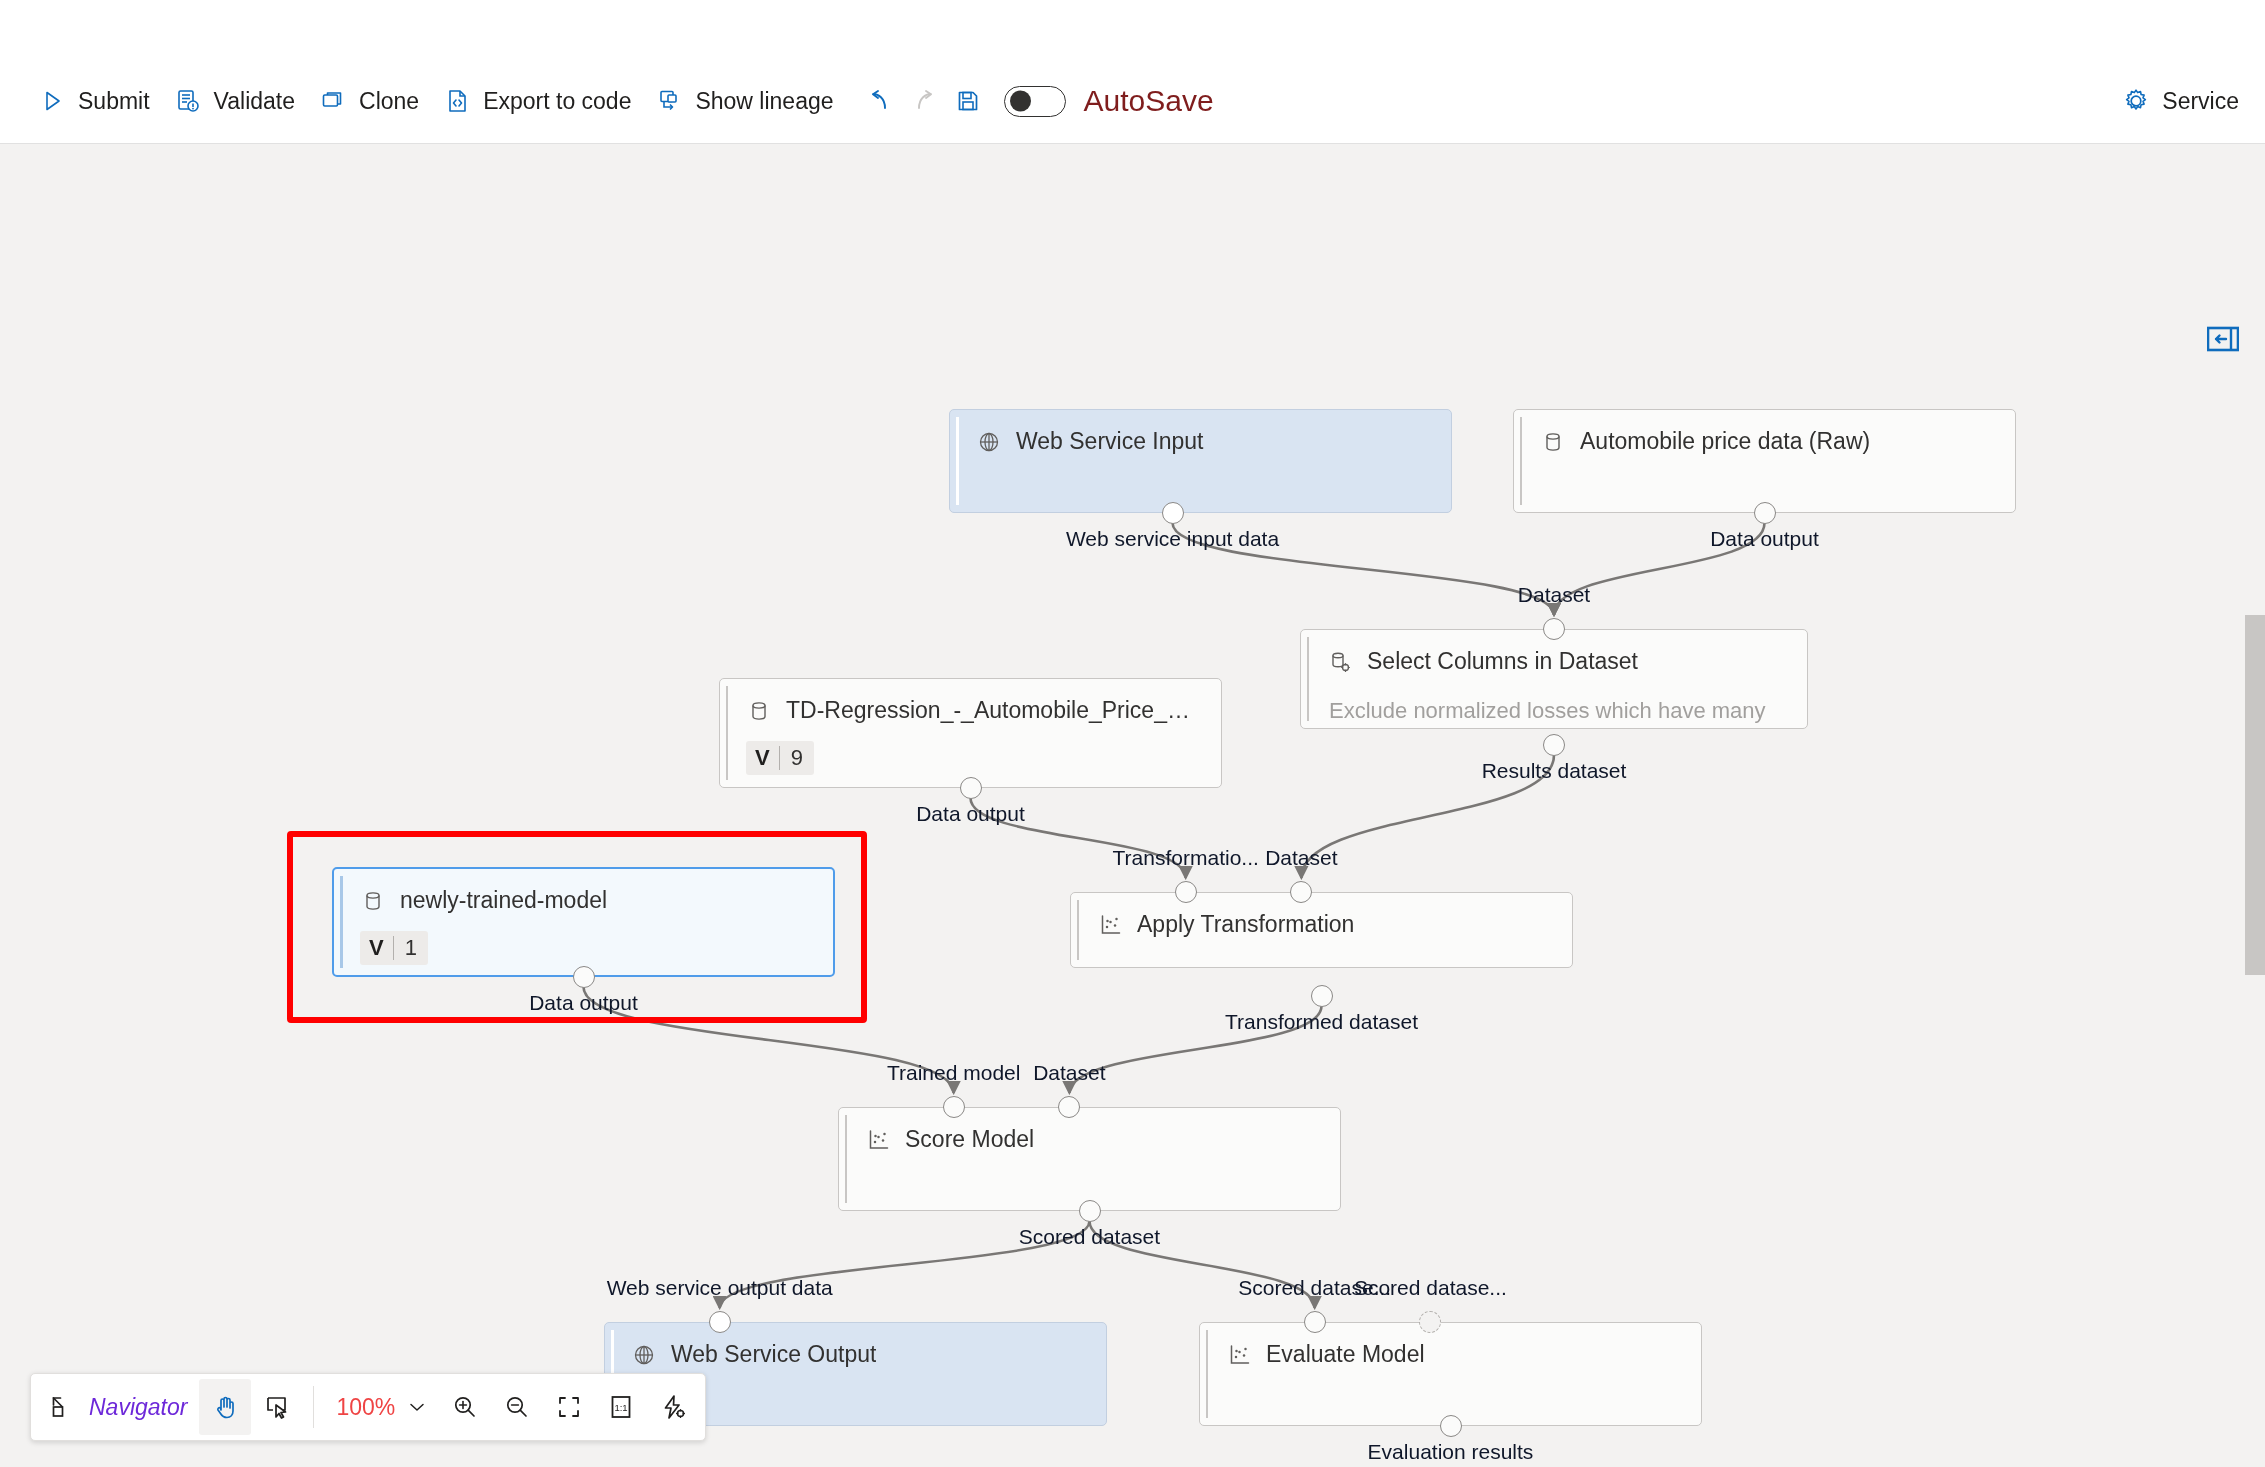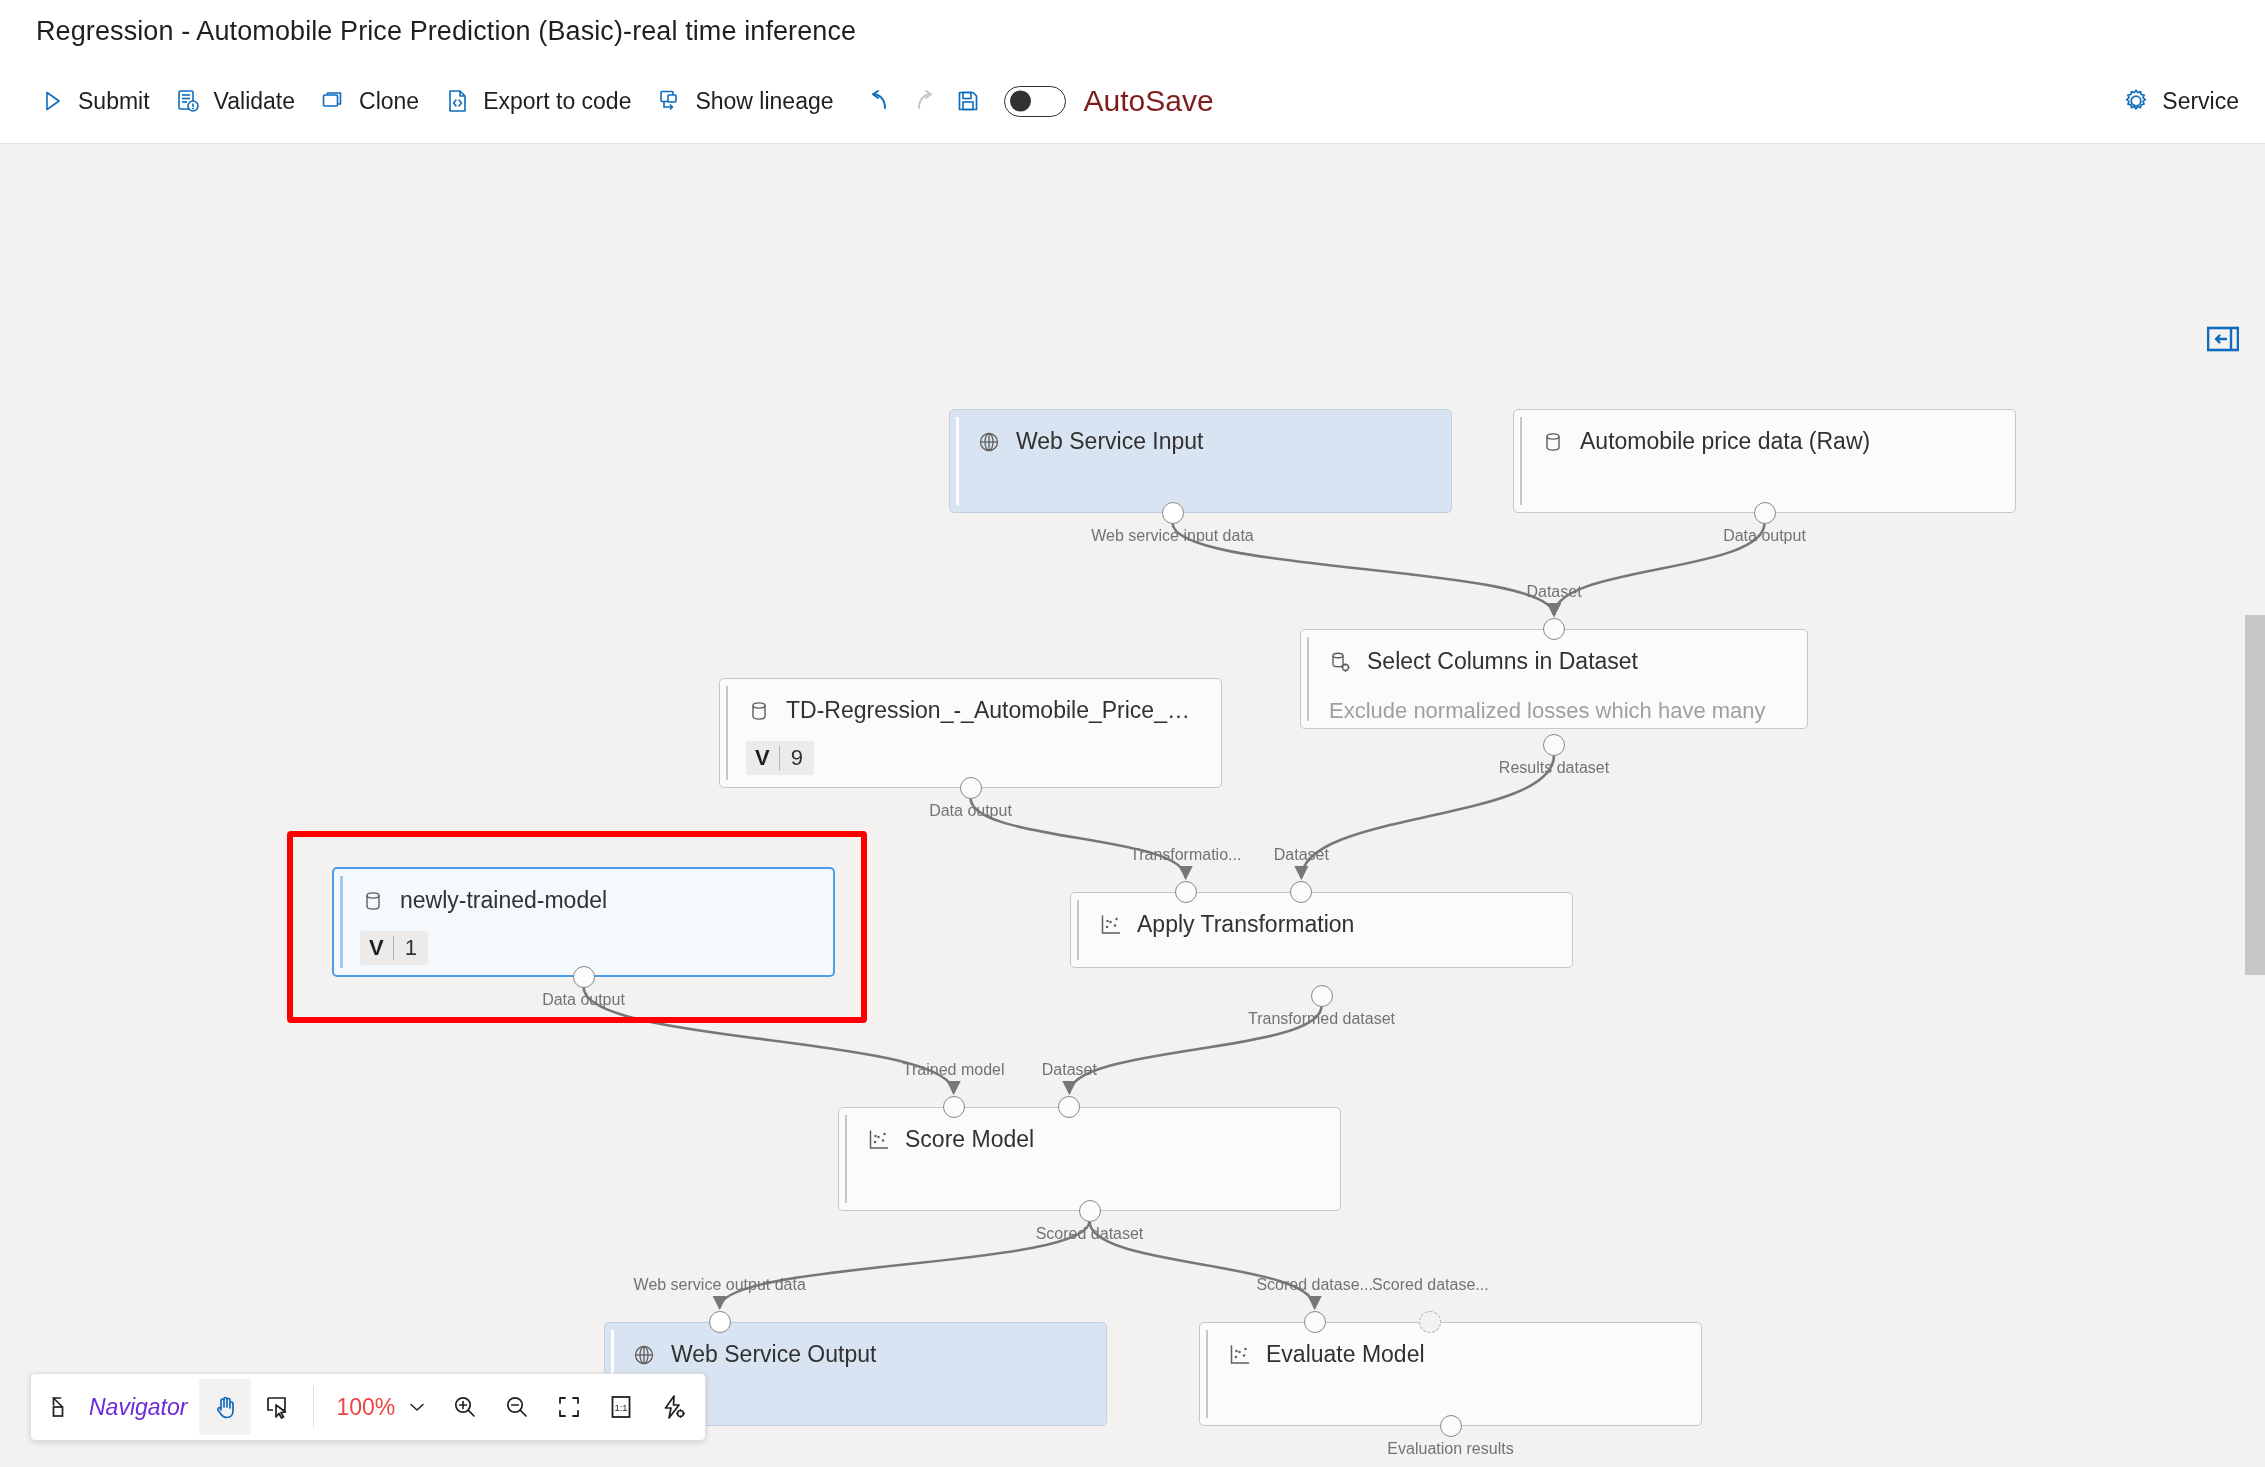--- a/index.html
+++ b/index.html
@@ -120,21 +120,21 @@
   .port {
     position: absolute; width: 22px; height: 22px; border-radius: 50%;
     background: #fbfbfa; border: 1.6px solid #8a8886;
     transform: translate(-50%, -50%); cursor: pointer;
   }
   .port.dashed { border-style: dashed; border-color: #b3b0ad; background: #f3f2f1; }
   .port.on-io { background: #ffffff; }
 
   
   .plabel {
-    position: absolute; font-size: 16px; color: #737373;
+    position: absolute; font-size: 21px; color: #0f172a;
     white-space: nowrap; transform: translateX(-50%);
   }
 
   
   .annot {
     position: absolute; border: 6px solid #ff0000; border-radius: 4px;
     pointer-events: none;
   }
 
   
@@ -160,21 +160,20 @@
   .bb-item.active { background: #f3f2f1; }
   .bb-divider { width: 1px; height: 42px; background: #e1dfdd; margin: 0 10px; }
   .zoom-val { font-size: 23px; color: #ef4444; }
 </style>
 </head>
 <body>
 
 <div id="app">
 
   <div class="header">
-    <div class="page-title">Regression - Automobile Price Prediction (Basic)-real time inference</div>
 
     <div class="toolbar">
 
       <div class="tb-item">
         <span class="tb-icon">
           <svg viewBox="0 0 28 28" width="28" height="28">
               <path d="M9 5.5 L21 14 L9 22.5 Z" fill="none" stroke="#0f6cbd" stroke-width="1.6" stroke-linejoin="round"></path>
             </svg>
         </span>
         <span class="lbl">Submit</span>

